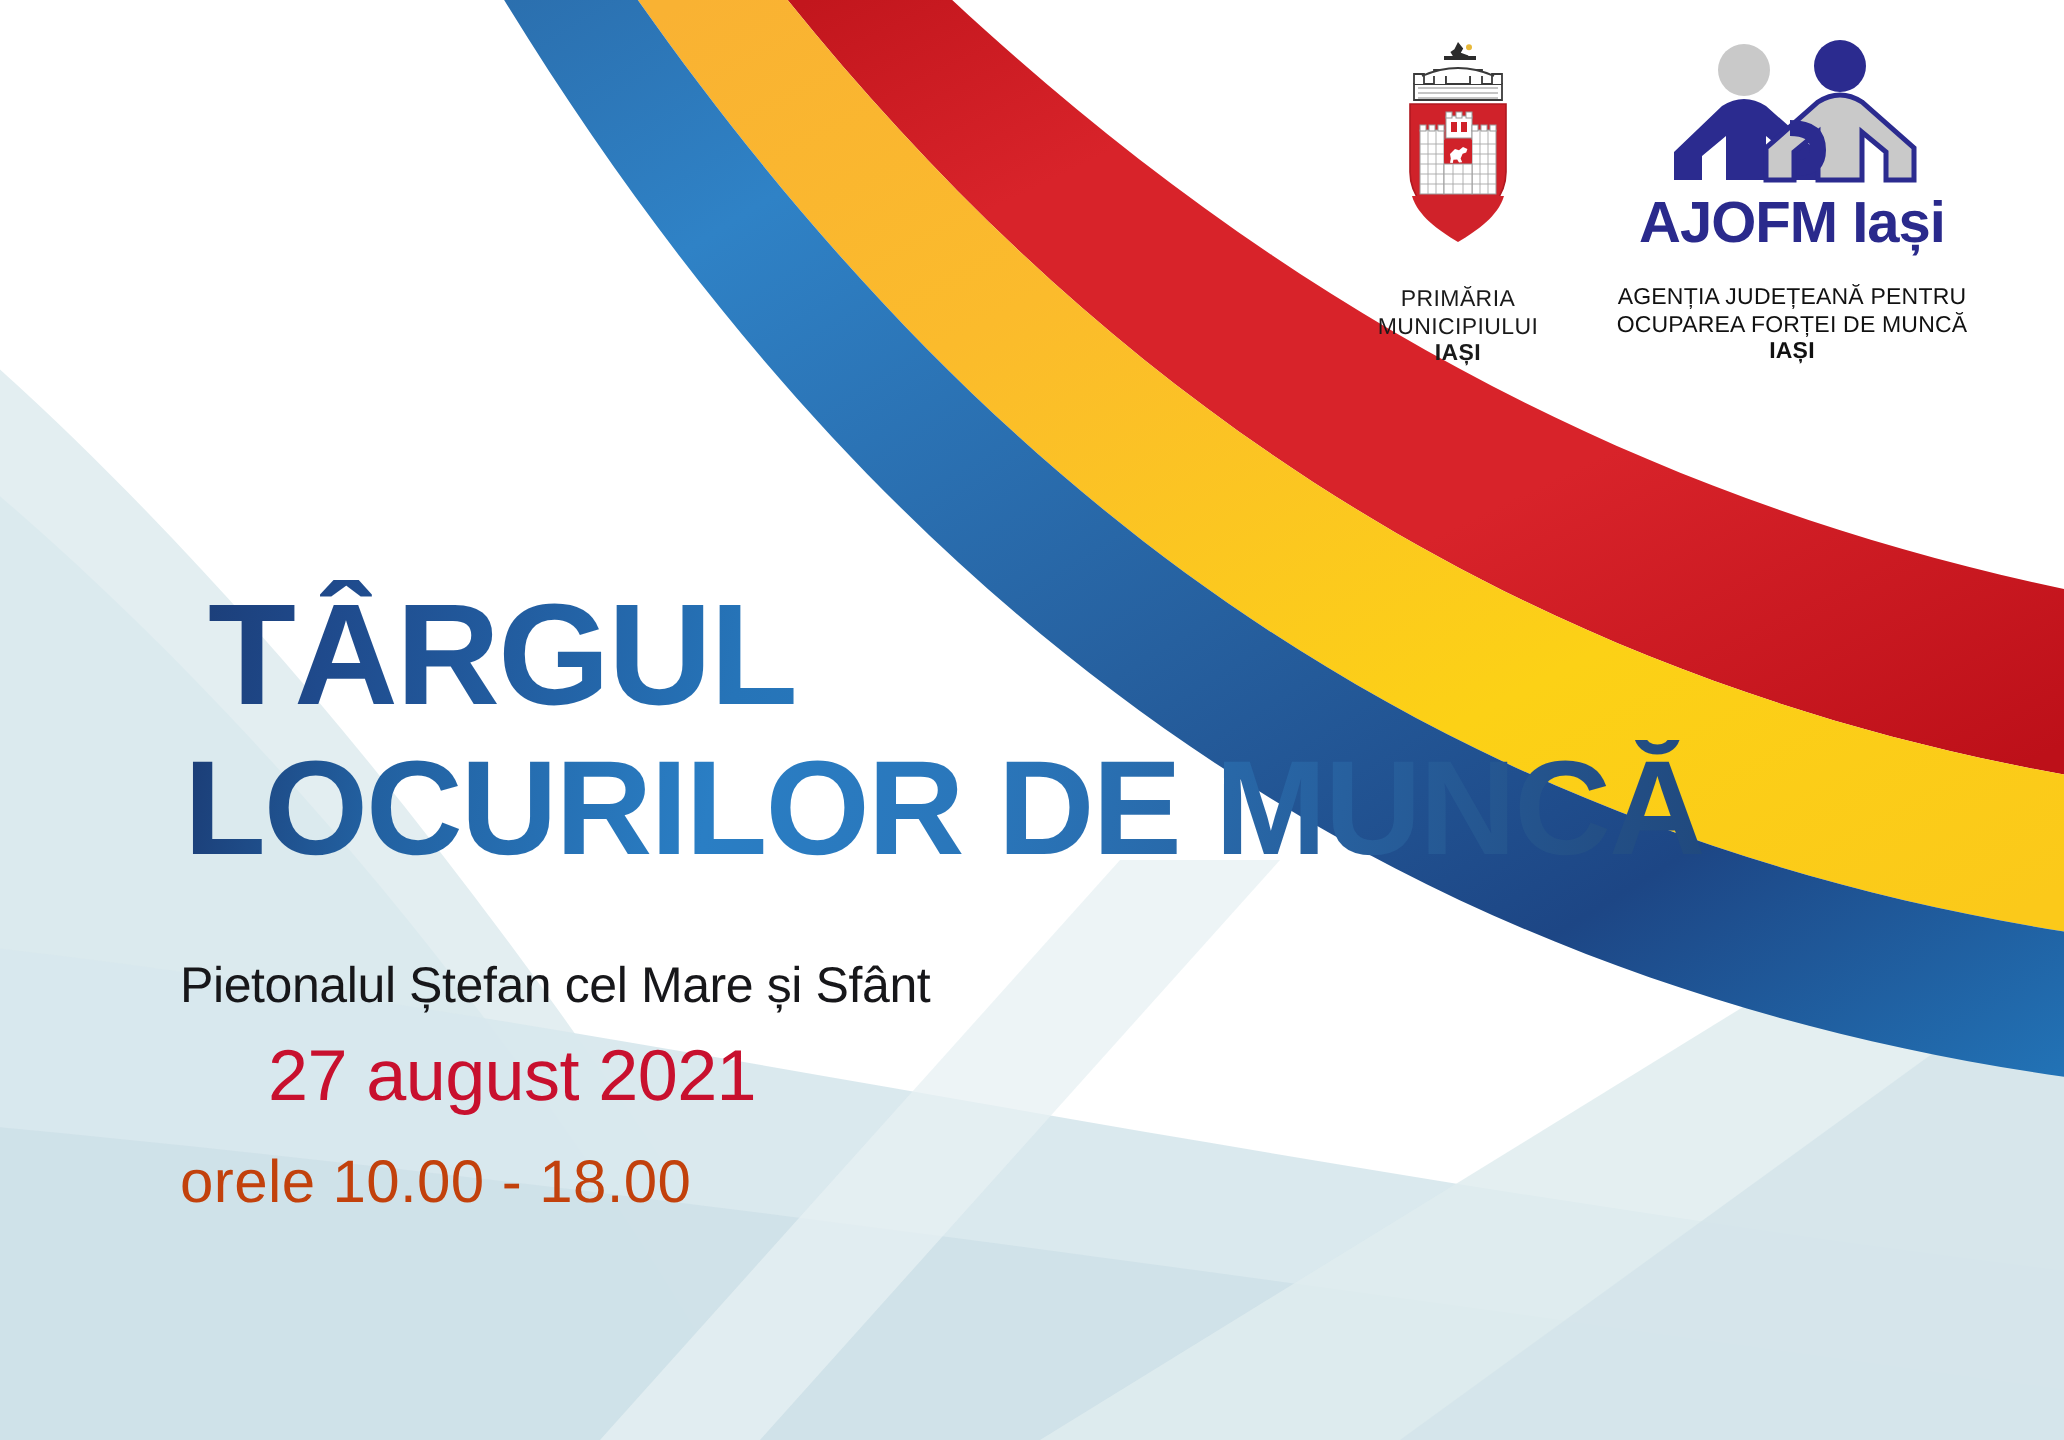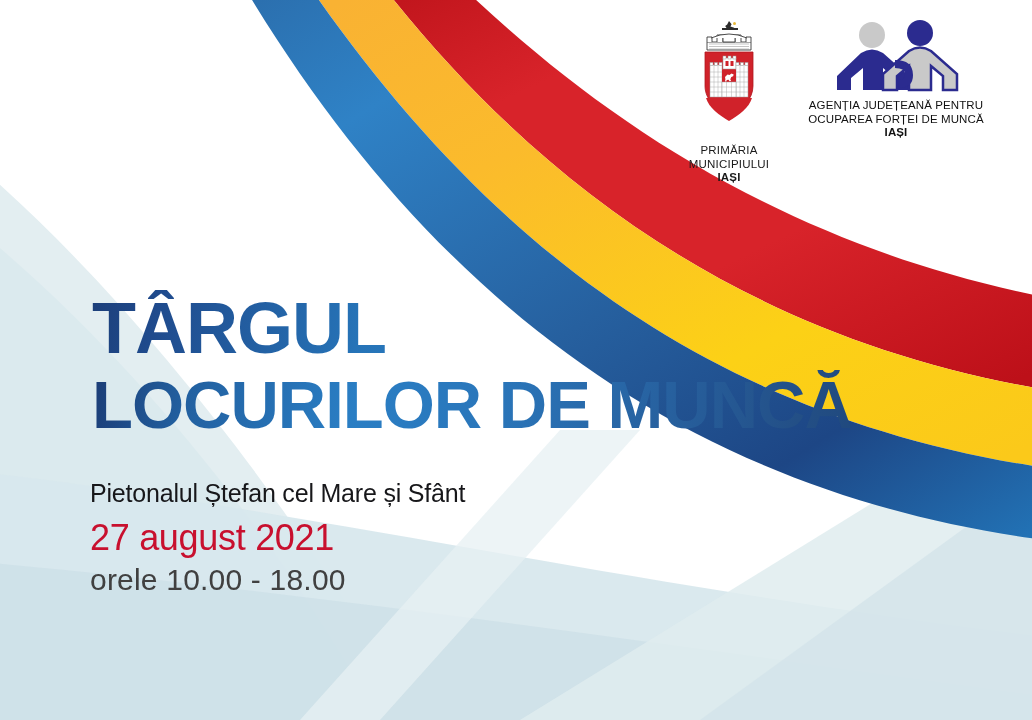--- a/index.html
+++ b/index.html
@@ -74,21 +74,21 @@
     font-family: "Liberation Sans", sans-serif;
     font-weight: bold;
     font-size: 29px;
     line-height: 30px;
     letter-spacing: -0.5px;
     color: #2a2a8c;
     margin-top: 1px;
   }
 
   #ajofm-caption {
-    margin-top: 3px;
+    margin-top: 16px;
     font-family: "Liberation Sans", sans-serif;
     font-size: 11.5px;
     line-height: 13.5px;
     letter-spacing: 0.1px;
     color: #111111;
   }
   #ajofm-caption .strong {
     font-weight: bold;
   }
 
@@ -109,20 +109,21 @@
     -webkit-background-clip: text;
     color: transparent;
     -webkit-text-fill-color: transparent;
   }
 
   #title-line1 {
     font-size: 72px;
     line-height: 76px;
     background-image: linear-gradient(100deg,
       #1c3f7a 0%, #1f4a8c 8%, #2674b8 34%, #2a7cc0 55%, #2a6fb2 78%, #27558f 100%);
+    margin-left: 12px;
   }
 
   #title-line2 {
     font-size: 67px;
     line-height: 70px;
     margin-top: 4px;
     background-image: linear-gradient(100deg,
       #1b3c75 0%, #2260a0 12%, #2a7ec4 33%, #2a76ba 50%, #27609e 72%, #234f86 88%, #1e4578 100%);
   }
 
@@ -143,29 +144,30 @@
     color: #17171a;
   }
 
   #event-date {
     font-family: "Liberation Sans", sans-serif;
     font-size: 36px;
     line-height: 44px;
     letter-spacing: -0.3px;
     color: #c8102e;
     margin-top: 8px;
+    margin-left: 44px;
   }
 
   #event-hours {
     font-family: "Liberation Sans", sans-serif;
     font-size: 30px;
     line-height: 36px;
     letter-spacing: 0.2px;
-    color: #404040;
-    margin-top: 2px;
+    color: #c2410c;
+    margin-top: 14px;
   }
 </style>
 </head>
 <body>
 
 <div id="poster">
 
   <svg id="bg-layer" viewBox="0 0 1032 720" preserveAspectRatio="none" aria-hidden="true">
     <defs>
       <linearGradient id="washA" x1="0" y1="0" x2="0.4" y2="1">
@@ -301,20 +303,21 @@
 
       <circle cx="55" cy="15" r="13" fill="#c9c9c9"></circle>
       <path d="M20 70 L20 56 L44 33 Q55 26 66 33 L92 56 L92 70 L78 70 L78 58 L66 48 L66 70 L46 70 L46 48 L34 58 L34 70 Z" fill="#2b2b8f"></path>
 
       <circle cx="103" cy="13" r="13" fill="#2b2b8f"></circle>
       <path d="M66 70 L66 54 L92 31 Q103 24 114 31 L140 54 L140 70 L126 70 L126 56 L114 46 L114 70 L92 70 L92 46 L80 56 L80 70 Z" fill="#c9c9c9" stroke="#2b2b8f" stroke-width="2.5"></path>
 
       <path d="M78 40 Q96 40 96 55 Q96 68 82 68 L82 60 Q88 60 88 54 Q88 48 78 48 Z" fill="#2b2b8f"></path>
     </svg>
 
+    <div id="ajofm-wordmark">AJOFM Iași</div>
 
     <div id="ajofm-caption">
       <div>AGENȚIA JUDEȚEANĂ PENTRU</div>
       <div>OCUPAREA FORȚEI DE MUNCĂ</div>
       <div class="strong">IAȘI</div>
     </div>
   </div>
 
   <div id="headline">
     <div class="title-line" id="title-line1">TÂRGUL</div>

